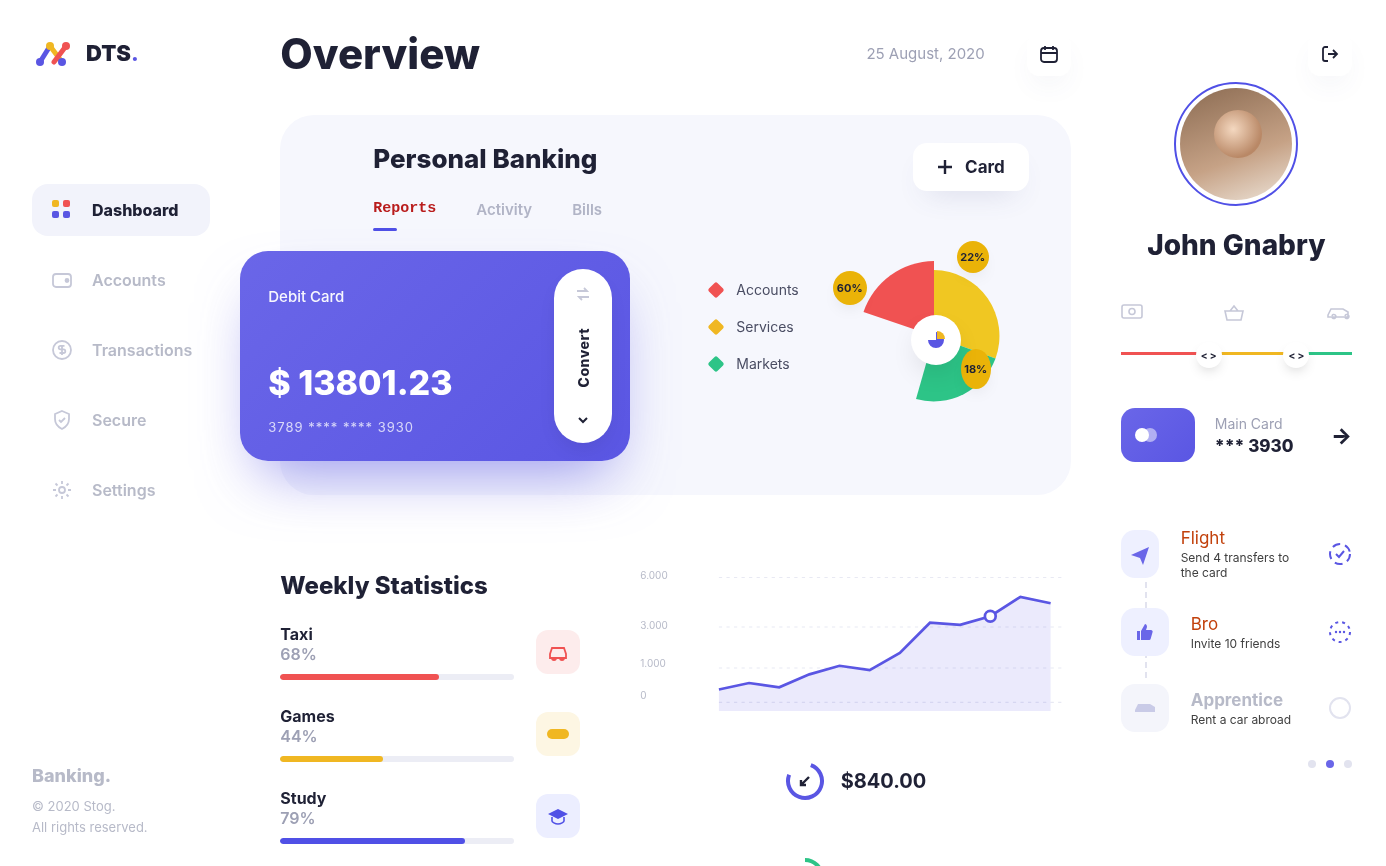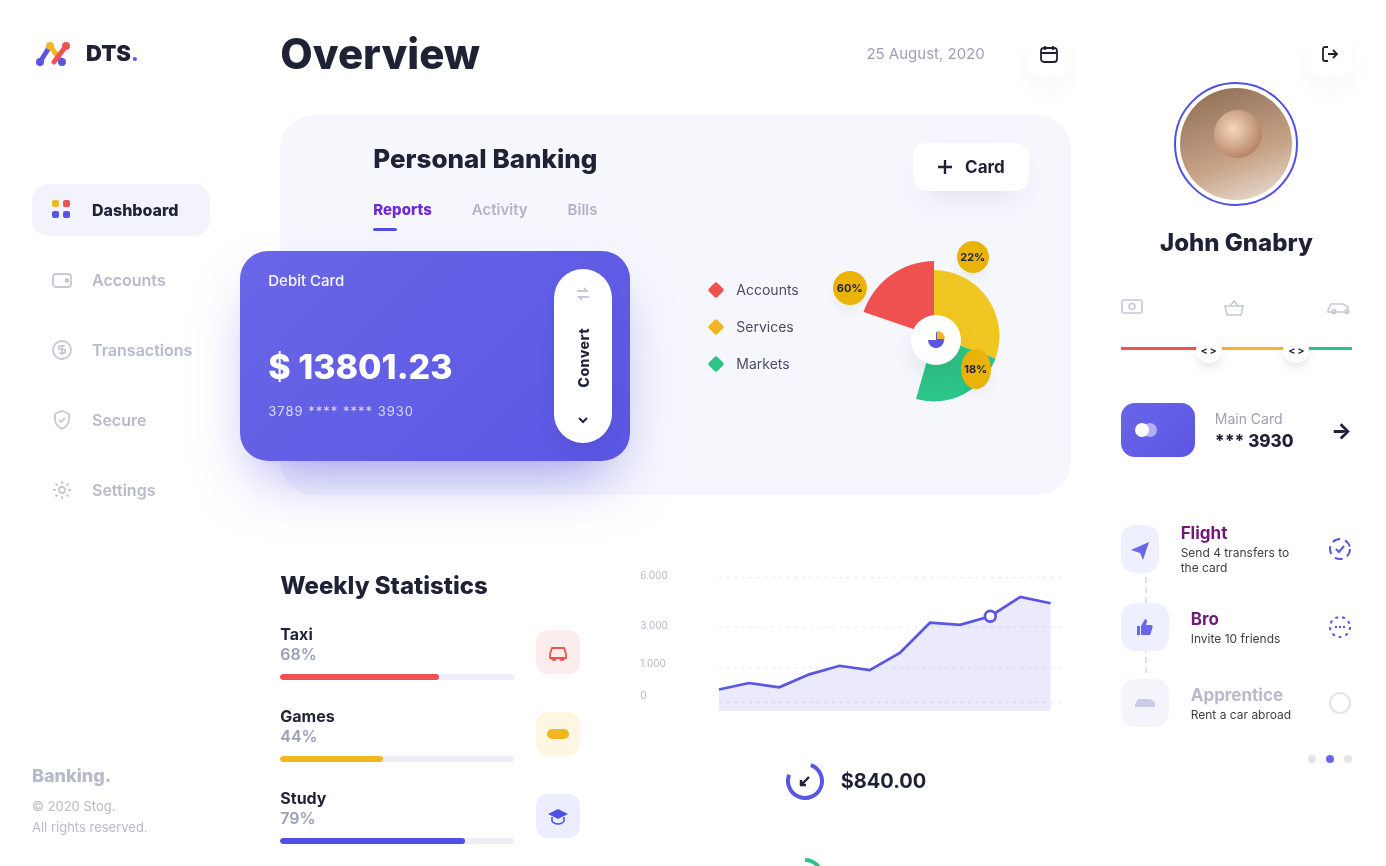--- a/index.html
+++ b/index.html
@@ -24,28 +24,28 @@
   .topbar .date{margin-left:auto;color:#9da0b4;font-size:15px;}
   .icon-btn{width:44px;height:44px;border-radius:12px;background:#fff;box-shadow:0 14px 30px -12px rgba(74,79,134,.15);display:flex;align-items:center;justify-content:center;cursor:pointer;}
   .logout-btn{margin-left:auto;}
 
   
   .banking-panel{margin-top:36px;background:#f6f7fd;border-radius:34px;padding:28px 42px 36px 60px;position:relative;min-height:380px;}
   .bp-head{display:flex;align-items:flex-start;justify-content:space-between;margin-left:33px;}
   .bp-title{font-size:26px;font-weight:800;color:#1f2135;}
   .tabs{display:flex;gap:40px;margin-top:26px;font-size:15px;}
   .tab{color:#b1b4c6;cursor:pointer;font-weight:600;padding-bottom:8px;}
-  .tab.active{color:#6d28d9;font-weight:800;position:relative;}
+  .tab.active{color:#b91c1c;font-weight:800;position:relative;font-family:Liberation Mono, monospace;}
   .tab.active::after{content:"";position:absolute;left:0;bottom:-4px;width:24px;height:3px;background:#5050e6;border-radius:2px;}
   .add-card-btn{display:flex;align-items:center;gap:12px;background:#fff;border-radius:14px;padding:14px 24px;font-weight:700;font-size:17px;color:#1f2135;box-shadow:0 14px 30px -14px rgba(74,79,134,.2);cursor:pointer;}
 
   .bp-body{display:flex;gap:40px;margin-top:24px;align-items:flex-start;}
 
   
-  .debit-card{position:relative;left:-100px;width:390px;height:210px;border-radius:28px;background:linear-gradient(135deg,#6a66e8 0%,#5a56e3 100%);color:#fff;padding:20px 28px;box-shadow:0 30px 60px -20px rgba(90,86,227,.6);}
+  .debit-card{position:relative;left:-100px;width:390px;height:210px;border-radius:28px;background:linear-gradient(135deg,#6a66e8 0%,#5a56e3 100%);color:#fff;padding:36px 28px;box-shadow:0 30px 60px -20px rgba(90,86,227,.6);}
   .debit-card .dc-title{font-size:15px;opacity:.95;font-weight:500;}
   .debit-card .balance{font-size:34px;font-weight:800;margin-top:56px;}
   .debit-card .card-no{font-size:13px;opacity:.75;margin-top:16px;letter-spacing:1px;}
   .convert-pill{position:absolute;right:18px;top:18px;width:58px;height:174px;border-radius:30px;background:#fff;display:flex;flex-direction:column;align-items:center;justify-content:space-between;padding:16px 0;box-shadow:0 10px 24px -10px rgba(0,0,0,.15);cursor:pointer;}
   .convert-pill .cw{writing-mode:vertical-rl;transform:rotate(180deg);font-size:14px;font-weight:800;color:#1f2135;letter-spacing:.5px;}
 
   
   .legend{display:flex;flex-direction:column;gap:20px;margin-left:-60px;margin-top:30px;font-size:14px;color:#4a4d63;}
   .legend .li{display:flex;align-items:center;gap:14px;}
   .diamond{width:12px;height:12px;transform:rotate(45deg);border-radius:2px;}
@@ -75,40 +75,40 @@
   .total{display:flex;align-items:center;gap:16px;}
   .ring{width:40px;height:40px;border-radius:50%;display:flex;align-items:center;justify-content:center;}
   .amount{font-size:20px;font-weight:700;}
 
   
   .rightpane{width:360px;padding:32px 34px 20px 20px;display:flex;flex-direction:column;}
   .avatar-wrap{align-self:center;width:124px;height:124px;border-radius:50%;border:2px solid #5050e6;padding:4px;}
   .avatar{width:100%;height:100%;border-radius:50%;background:linear-gradient(160deg,#8b6b52 0%,#c6a286 60%,#ede3d8 100%);position:relative;overflow:hidden;}
   .avatar::after{content:"";position:absolute;left:34px;top:22px;width:48px;height:48px;border-radius:50%;background:radial-gradient(circle at 40% 40%,#f4d8c0,#b98866 70%);}
   .shades{position:absolute;left:38px;top:40px;width:40px;height:14px;border-radius:8px;background:#1f2135;}
-  .username{text-align:center;font-size:24px;font-weight:800;margin-top:22px;color:#1f2135;}
+  .username{text-align:center;font-size:28px;font-weight:800;margin-top:22px;color:#1f2135;}
 
   .segbar{margin-top:42px;position:relative;height:70px;}
   .seg-icons{display:flex;justify-content:space-between;color:#c6c8d8;}
   .seg-line{position:absolute;top:48px;left:0;right:0;height:3px;display:flex;}
   .seg-line>span{height:100%;}
   .handle{position:absolute;top:38px;width:26px;height:26px;border-radius:50%;background:#fff;box-shadow:0 6px 14px -6px rgba(0,0,0,.3);display:flex;align-items:center;justify-content:center;font-size:10px;font-weight:800;color:#1f2135;cursor:grab;}
 
   .main-card-row{display:flex;align-items:center;gap:20px;margin-top:34px;}
   .mini-card{width:74px;height:54px;border-radius:14px;background:linear-gradient(135deg,#6a66e8,#5a56e3);display:flex;align-items:center;padding-left:12px;}
   .mc-meta .lbl{font-size:14px;color:#9da0b4;}
   .mc-meta .val{font-size:17px;font-weight:800;color:#1f2135;margin-top:4px;}
   .arrow-right{margin-left:auto;font-size:22px;font-weight:800;cursor:pointer;}
 
   .tasks{margin-top:66px;display:flex;flex-direction:column;gap:28px;position:relative;}
   .tasks::before{content:"";position:absolute;left:24px;top:54px;bottom:54px;border-left:2px dashed #e2e3ef;}
   .task{display:flex;align-items:center;gap:22px;}
   .task-icon{width:48px;height:48px;border-radius:14px;background:#eef0ff;display:flex;align-items:center;justify-content:center;color:#6a66e8;z-index:1;}
   .task-icon.fade{background:#f4f5fb;color:#c9cbe7;}
-  .task .tmeta .tt{font-size:17px;font-weight:700;color:#701a75;}
+  .task .tmeta .tt{font-size:17px;font-weight:400;color:#c2410c;}
   .task .tmeta .ts{font-size:12px;color:#404040;margin-top:2px;}
   .task.fade .tt{color:#b7bac8;font-weight:700;}
   .task-ring{margin-left:auto;width:24px;height:24px;border-radius:50%;}
 
   .pager{margin-top:28px;align-self:flex-end;display:flex;gap:10px;}
   .pager i{width:8px;height:8px;border-radius:50%;background:#e2e3ef;}
   .pager i.on{background:#6a66e8;}
 </style>
 </head>
 <body>

